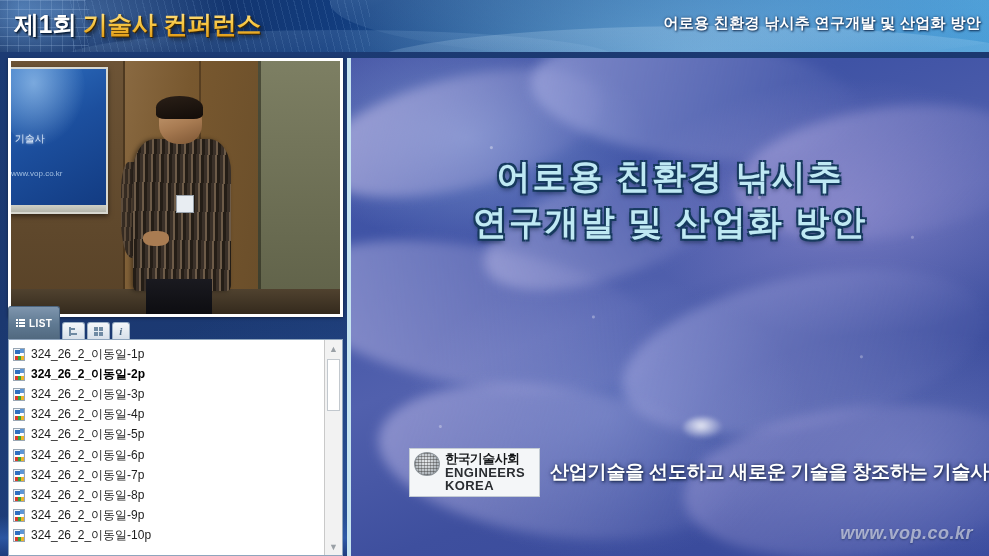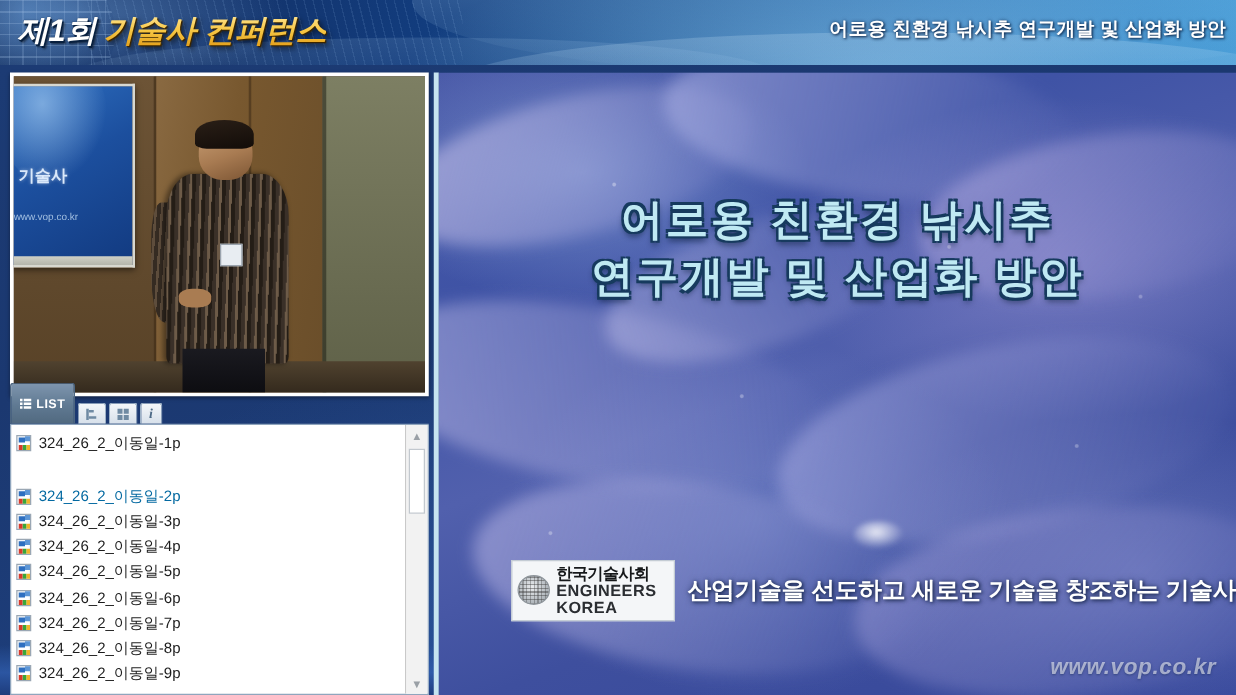--- a/index.html
+++ b/index.html
@@ -49,21 +49,21 @@
   }
   .hdr-wave3 {
     position:absolute; left:60px; top:30px; width:560px; height:60px;
     border-radius:50%;
     background:linear-gradient(180deg, rgba(180,215,245,.14), rgba(180,215,245,0));
   }
 
   .hdr-title-left {
     position:absolute; left:14px; top:8px;
     font-size:25px; font-weight:bold; letter-spacing:-.5px;
-    white-space:nowrap; z-index:4;font-style:italic;
+    white-space:nowrap; z-index:4;
   }
   .hdr-t-white {
     color:#ffffff;
     text-shadow:1px 1px 0 #08203f, 2px 2px 2px rgba(0,0,0,.55), 0 0 1px #08203f;
   }
   .hdr-t-gold {
     color:#f6c545;
     background:linear-gradient(180deg,#ffe596 0%, #f7c744 48%, #e09a16 100%);
     -webkit-background-clip:text; background-clip:text;
     -webkit-text-fill-color:transparent;
@@ -121,22 +121,22 @@
     border:2px solid #d8d8d0; border-left:none;
     box-shadow:0 2px 5px rgba(0,0,0,.5);
     overflow:hidden;
   }
   .v-screen-glow {
     position:absolute; left:-10%; top:-20%; width:90%; height:75%;
     border-radius:50%;
     background:radial-gradient(ellipse at 40% 40%, rgba(190,225,255,.55), rgba(120,180,240,0) 70%);
   }
   .v-screen-t1 {
-    position:absolute; left:6%; top:44%; font-size:13px; color:#dbe9fa;
-    white-space:nowrap; text-shadow:0 0 3px rgba(255,255,255,.5);font-weight:bold;
+    position:absolute; left:6%; top:44%; font-size:10px; color:#dbe9fa;
+    white-space:nowrap; text-shadow:0 0 3px rgba(255,255,255,.5);
   }
   .v-screen-t2 {
     position:absolute; left:2%; top:70%; font-size:8px; color:#b9d3ee;
     white-space:nowrap; opacity:.85;
   }
   .v-screen-bar {
     position:absolute; left:0; bottom:-7%; width:108%; height:12%;
     background:linear-gradient(180deg,#cfd0c6,#8f9086);
   }
   
@@ -239,21 +239,21 @@
   .list-items {
     flex:1; padding:4px 0 0 4px; overflow:hidden;
   }
   .list-item {
     display:flex; align-items:center; gap:6px;
     height:20.2px;
     font-size:12px; color:#1c1c1c;
     white-space:nowrap;
     cursor:pointer;
   }
-  .list-item.selected { color:#0369a1; font-weight:normal;margin-top:23px; }
+  .list-item.selected { color:#000000; font-weight:bold; }
   .ppt-icon {
     position:relative; flex:0 0 auto; width:12px; height:13px;
     background:#ffffff; border:1px solid #9aa7b4;
     box-shadow:inset 0 0 0 1px #f2f5f8;
   }
   .ppt-icon::before {
     content:""; position:absolute; left:1px; top:1px; width:5px; height:4px;
     background:#2e6fc0;
   }
   .ppt-icon::after {
@@ -369,21 +369,21 @@
     text-shadow:1px 1px 3px rgba(10,25,55,.9), 0 0 6px rgba(10,25,55,.6);
     white-space:nowrap;
   }
 
   
   .slide-footer {
     position:absolute; left:58px; top:390px;
     display:flex; align-items:center; gap:10px;
   }
   .logo-box {
-    display:flex; align-items:center; gap:5px;
+    display:flex; align-items:flex-start; gap:5px;
     background:#f4f6f8;
     border:1px solid #c4ccd4;
     padding:3px 6px 3px 4px;
   }
   .logo-emblem {
     width:26px; height:24px; flex:0 0 auto;
     border-radius:50%;
     background:
       repeating-linear-gradient(0deg, rgba(60,60,60,.45) 0 1px, transparent 1px 3px),
       repeating-linear-gradient(90deg, rgba(60,60,60,.35) 0 1px, transparent 1px 3px),
@@ -525,20 +525,26 @@
           <span class="ppt-icon">
               <span class="corner"></span>
             </span>
           <span>324_26_2_이동일-8p</span>
         </div>
         <div class="list-item">
           <span class="ppt-icon">
               <span class="corner"></span>
             </span>
           <span>324_26_2_이동일-9p</span>
+        </div>
+        <div class="list-item">
+          <span class="ppt-icon">
+              <span class="corner"></span>
+            </span>
+          <span>324_26_2_이동일-10p</span>
         </div>
 
       </div>
 
       <div class="scrollbar">
         <div class="sb-arrow">▲</div>
         <div class="sb-track">
           <div class="sb-thumb"></div>
         </div>
         <div class="sb-arrow">▼</div>

